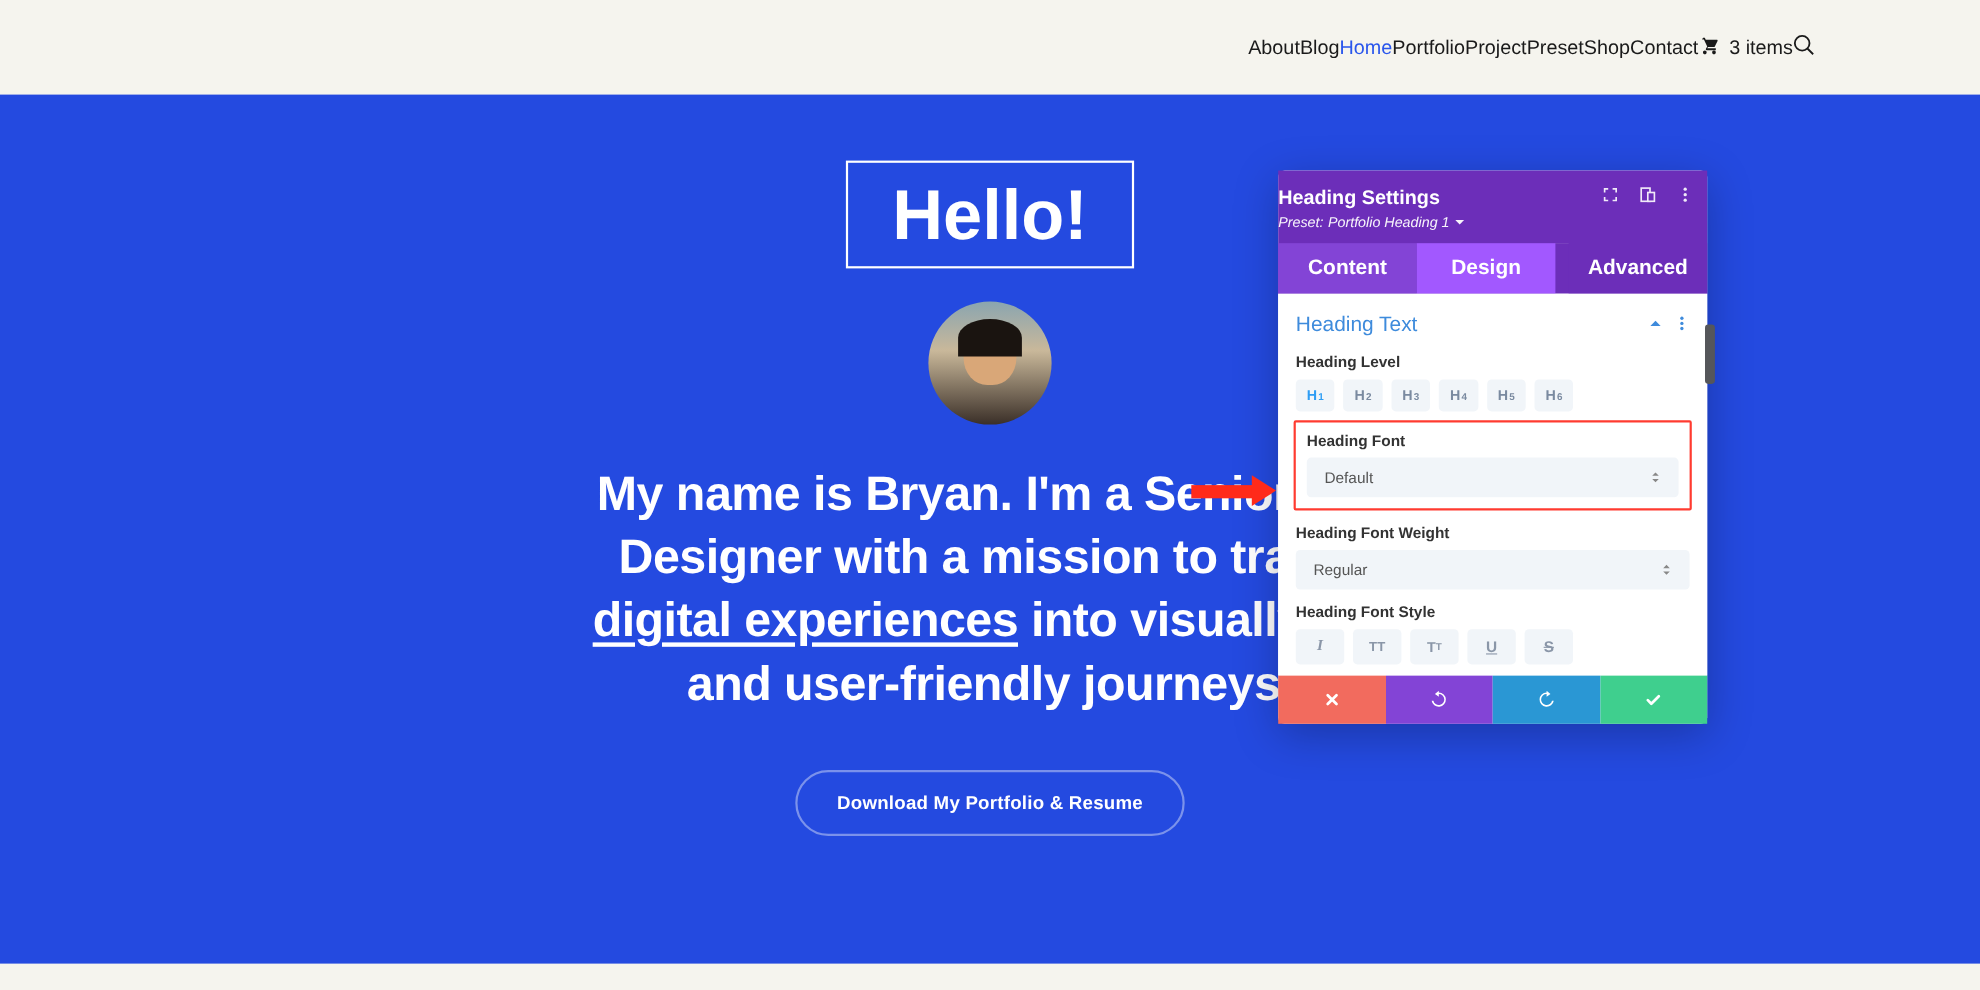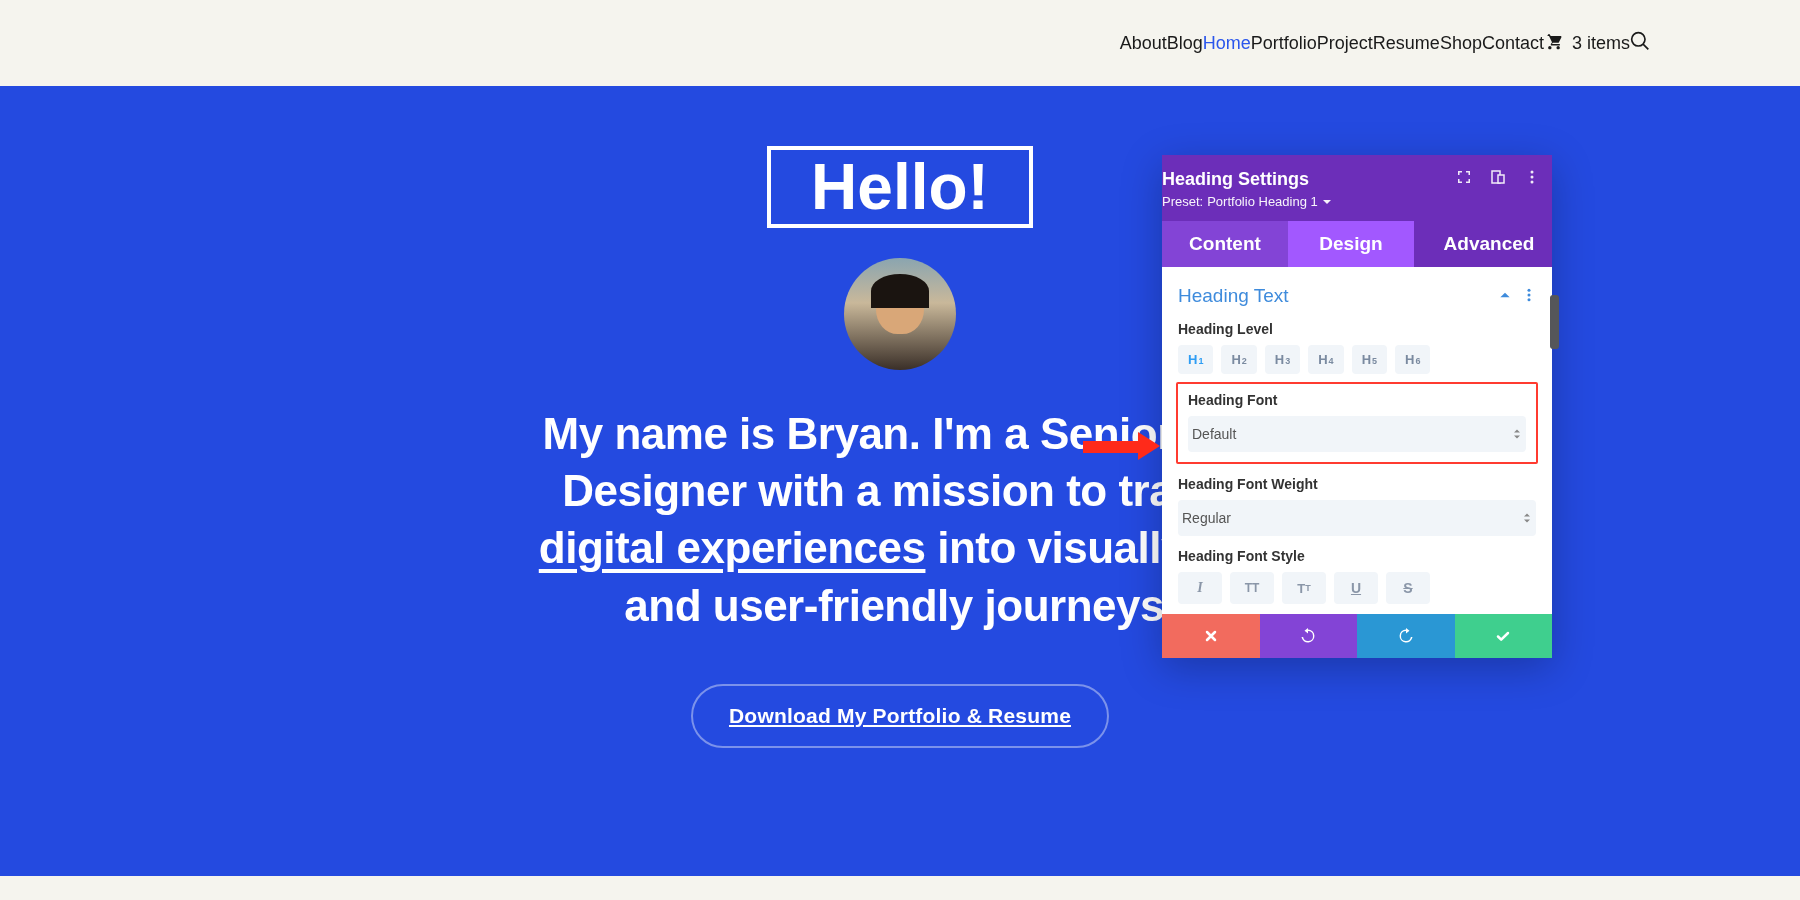--- a/index.html
+++ b/index.html
@@ -8,53 +8,53 @@
 
 .topnav { height: 86px; background: #f5f4ee; display: flex; align-items: center; justify-content: flex-end; padding: 0 150px 0 0; }
 .topnav a { text-decoration: none; color: #1a1a1a; font-size: 18px; font-weight: 500; cursor: pointer; }
 .topnav a.active { color: #2a56ec; }
 .cart { display: flex; align-items: center; gap: 8px; color: #1a1a1a; font-size: 18px; font-weight: 500; }
 .cart svg { width: 20px; height: 20px; }
 .search-icon svg { width: 20px; height: 20px; }
 
 
 .hero { background: #244ae0; color: #fff; height: 790px; position: relative; padding-top: 60px; text-align: center; }
-.hello-box { display: inline-block; border: 4px solid #ffffff; padding: 0 40px; margin-bottom: 30px; }
+.hello-box { display: inline-block; border: 2px solid #ffffff; padding: 10px 40px; margin-bottom: 30px; }
 .hello-box h1 { font-size: 64px; font-weight: 600; color: #fff; }
 .avatar { width: 112px; height: 112px; border-radius: 50%; background: linear-gradient(180deg, #8aa5b0 0%, #c9b89a 40%, #3a2f28 100%); margin: 0 auto 35px; position: relative; overflow: hidden; }
 .avatar::before { content: ""; position: absolute; top: 22px; left: 50%; transform: translateX(-50%); width: 48px; height: 54px; background: #d9a778; border-radius: 50% 50% 45% 45%; }
 .avatar::after { content: ""; position: absolute; top: 16px; left: 50%; transform: translateX(-50%); width: 58px; height: 34px; background: #1a1410; border-radius: 50% 50% 0 0; }
 .intro { font-size: 44px; font-weight: 600; line-height: 1.3; max-width: 1100px; margin: 0 auto 50px; letter-spacing: -0.5px; }
 .intro .underlined { text-decoration: underline; text-underline-offset: 6px; }
-.cta { display: inline-block; border: 2px solid #7b92eb; border-radius: 36px; padding: 18px 36px; font-size: 21px; font-weight: 700; color: #fff; letter-spacing: 0.2px; text-decoration: underline; }
+.cta { display: inline-block; border: 2px solid #7b92eb; border-radius: 36px; padding: 18px 36px; font-size: 17px; font-weight: 700; color: #fff; letter-spacing: 0.2px; }
 
 
 .panel { position: absolute; top: 155px; right: 248px; width: 390px; background: #fff; box-shadow: 0 10px 40px rgba(0,0,0,0.25); border-radius: 6px; overflow: visible; font-size: 14px; }
 .panel-hdr { background: #6c2eb9; color: #fff; padding: 14px 0 12px; position: relative; }
 .panel-title { font-size: 18px; font-weight: 600; }
-.panel-preset { font-size: 13px; margin-top: 4px; opacity: 0.95; display: flex; align-items: center; gap: 4px; }
+.panel-preset { font-size: 13px; margin-top: 4px; opacity: 0.95; display: flex; align-items: center; gap: 4px; font-style: italic; }
 .panel-preset svg { width: 10px; height: 10px; }
 .panel-hdr-icons { position: absolute; top: 14px; right: 12px; display: flex; gap: 18px; align-items: center; }
 .panel-hdr-icons svg { width: 16px; height: 16px; fill: #fff; opacity: 0.9; cursor: pointer; }
 .panel-tabs { display: flex; background: #6c2eb9; }
 .panel-tab { flex: 1; text-align: center; padding: 12px 0; color: #fff; font-weight: 600; font-size: 19px; cursor: pointer; }
 .panel-tab:nth-child(1) { background: #8344d6; }
 .panel-tab.active { background: #a258ff; }
 .panel-tab:nth-child(3) { background: #6c2eb9; margin-left: 12px; }
 
 .panel-body { padding: 18px 16px 10px; background: #fff; position: relative; }
 .section-title { color: #3e8bdc; font-size: 19px; font-weight: 500; margin-bottom: 14px; display: flex; align-items: center; justify-content: space-between; }
 .section-title-icons { display: flex; gap: 10px; align-items: center; }
 .section-title-icons svg { width: 14px; height: 14px; fill: #3e8bdc; cursor: pointer; }
 .field-label { font-size: 14px; font-weight: 600; color: #333; margin: 12px 0 8px; }
 .level-row { display: flex; gap: 8px; }
 .level-btn { background: #f1f5f9; border: none; border-radius: 4px; padding: 7px 10px; font-size: 13px; font-weight: 700; color: #7a8aa0; cursor: pointer; display: flex; align-items: baseline; gap: 1px; }
 .level-btn.active { color: #2e9df4; }
 .level-btn .sub { font-size: 9px; font-weight: 600; }
-.select-box { background: #f1f5f9; border: none; border-radius: 4px; padding: 10px 4px; font-size: 14px; color: #555; display: flex; justify-content: space-between; align-items: center; cursor: pointer; }
+.select-box { background: #f1f5f9; border: none; border-radius: 4px; padding: 10px 16px; font-size: 14px; color: #555; display: flex; justify-content: space-between; align-items: center; cursor: pointer; }
 .select-box svg { width: 10px; height: 12px; fill: #888; }
 .highlight-box { border: 2.5px solid #ff3b30; padding: 6px 10px 10px; margin: 8px -2px 10px; border-radius: 2px; }
 .style-row { display: flex; gap: 8px; }
 .style-btn { background: #f1f5f9; border: none; border-radius: 4px; width: 44px; height: 32px; display: flex; align-items: center; justify-content: center; color: #8a96a8; font-weight: 600; cursor: pointer; font-size: 14px; }
 
 .panel-footer { display: flex; }
 .foot-btn { flex: 1; height: 44px; display: flex; align-items: center; justify-content: center; cursor: pointer; }
 .foot-btn svg { width: 16px; height: 16px; fill: #fff; }
 .foot-cancel { background: #f26b5e; }
 .foot-undo { background: #8344d6; }
@@ -71,21 +71,21 @@
 </style>
 </head>
 <body>
 
 <div class="topnav">
   <a>About</a>
   <a>Blog</a>
   <a class="active">Home</a>
   <a>Portfolio</a>
   <a>Project</a>
-  <a>Resume</a>
+  <a>Preset</a>
   <a>Shop</a>
   <a>Contact</a>
   <div class="cart">
     <span>
       <svg viewBox="0 0 24 24">
           <path fill="#1a1a1a" d="M7 4h-2l-1 2h2l3.6 7.6-1.4 2.4c-.2.3-.2.7 0 1 .2.3.5.5.8.5h10v-2h-9.4l.9-1.5h6.5c.4 0 .7-.2.9-.6l3-6c.1-.3.1-.6-.1-.9-.2-.2-.5-.4-.8-.4h-12l-1-2zm0 14c-1.1 0-2 .9-2 2s.9 2 2 2 2-.9 2-2-.9-2-2-2zm10 0c-1.1 0-2 .9-2 2s.9 2 2 2 2-.9 2-2-.9-2-2-2z"></path>
         </svg>
     </span>
     <span>3 items</span>
   </div>

